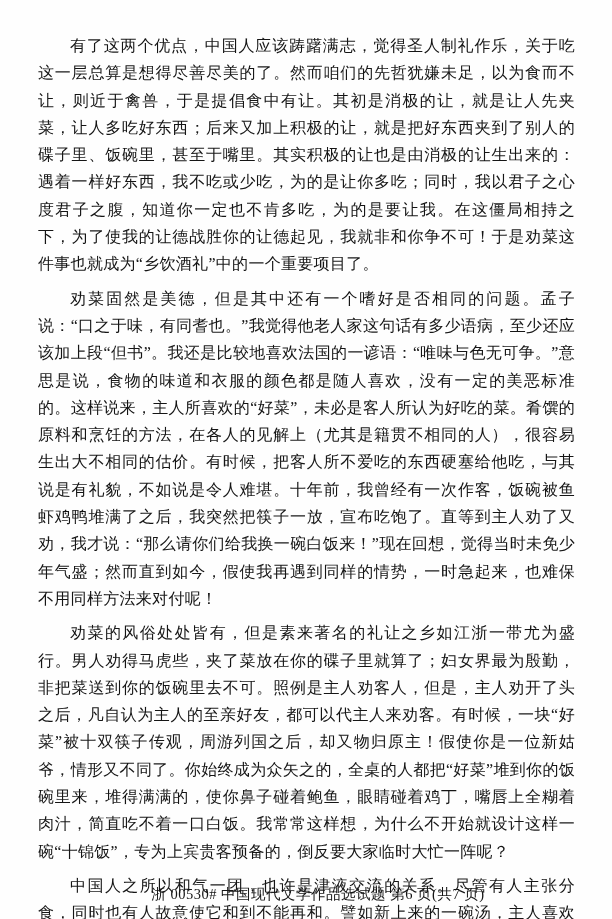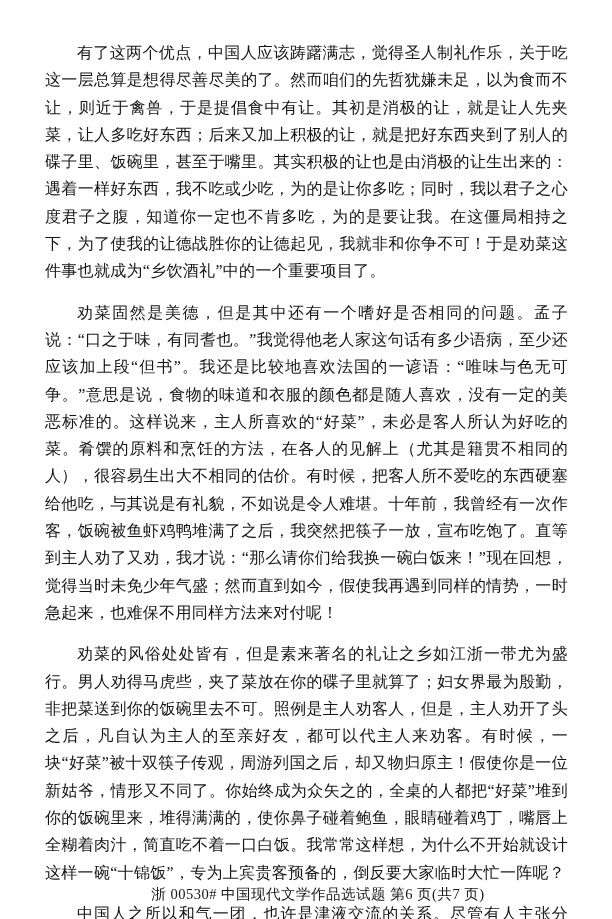--- a/index.html
+++ b/index.html
@@ -16,21 +16,21 @@
     font-family: "Liberation Serif", "DejaVu Serif", serif;
     color: #151515;
   }
   .content {
     position: absolute;
     top: 25px;
     left: 31px;
     width: 551px;
   }
   .para {
-    margin: 14px;
+    margin: 7px;
     padding: 0;
     font-size: 16px;
     line-height: 27.3px;
     text-align: justify;
     text-justify: inter-character;
     text-indent: 2em;
     letter-spacing: 0.3px;
     word-break: break-all;
   }
   .footer {

